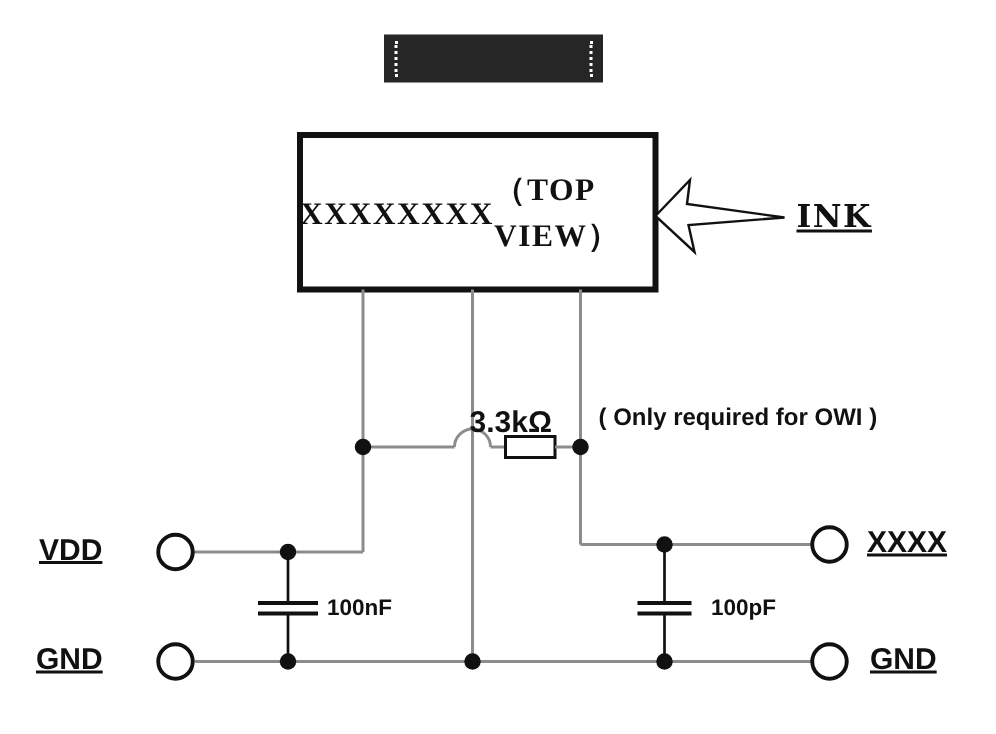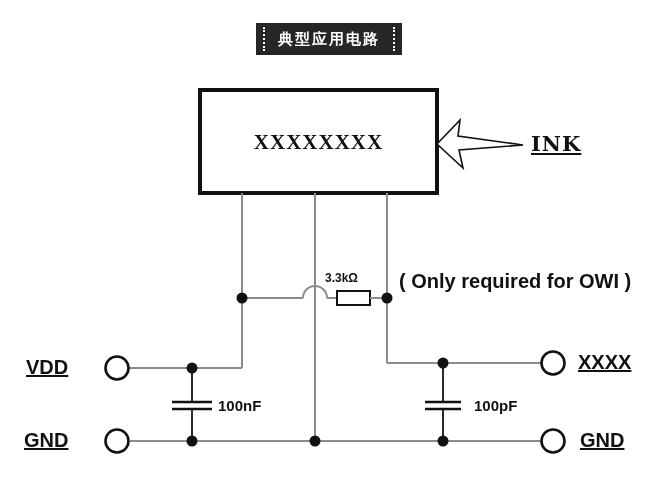--- a/index.html
+++ b/index.html
@@ -36,34 +36,33 @@
   
   .chip-text{
     left:200px; top:92px; width:237px; height:100px;
     display:flex; flex-direction:row; align-items:center; justify-content:center;
     font-family:"Liberation Serif", serif; font-weight:bold; color:var(--ink);
     font-size:21px; line-height:31px; letter-spacing:1px;
   }
   .lbl{color:var(--ink); font-weight:bold; white-space:nowrap;}
   .pin-lbl{font-size:20px;text-decoration:underline;}
   .val-lbl{font-size:15px;}
-  .note-lbl{font-size:20px;}
+  .note-lbl{font-size:16px;}
   .ink-lbl{
     font-family:"DejaVu Serif", serif; font-weight:bold; font-size:21px;
     letter-spacing:1px; color:var(--ink);text-decoration:underline;
   }
 </style>
 </head>
 <body>
 
 <div class="canvas">
 
   <div class="abs badge">
     <div class="badge-dots left"></div>
-    <span>典型应用电路</span>
     <div class="badge-dots right"></div>
   </div>
 
   <svg width="664" height="489" viewBox="0 0 664 489">
 
     <rect class="chipbox" x="200" y="90" width="237" height="103"></rect>
 
     <line class="wire" x1="242" y1="193" x2="242" y2="368"></line>
     <line class="wire" x1="315" y1="193" x2="315" y2="441"></line>
     <line class="wire" x1="387" y1="193" x2="387" y2="363"></line>
@@ -102,25 +101,26 @@
     <circle class="terminal" cx="117" cy="441" r="11.5"></circle>
     <circle class="terminal" cx="553" cy="363" r="11.5"></circle>
     <circle class="terminal" cx="553" cy="441" r="11.5"></circle>
 
     <polygon class="arrowshape" points="437,144 460,120 458,136 523,145 459,150 463,168"></polygon>
   </svg>
 
   <div class="abs chip-text">
     <span>XXXX</span>
     <span>XXXX</span>
+    <span>（TOP VIEW）</span>
   </div>
 
   <div class="abs ink-lbl" style="left:531px; top:131px;">INK</div>
 
-  <div class="abs lbl val-lbl" style="left:325px; top:271px; font-size:12px;">3.3kΩ</div>
+  <div class="abs lbl val-lbl" style="left:313px; top:271px; font-size:20px;">3.3kΩ</div>
   <div class="abs lbl note-lbl" style="left:399px; top:270px;">( Only required for OWI )</div>
 
   <div class="abs lbl val-lbl" style="left:218px; top:397px;">100nF</div>
   <div class="abs lbl val-lbl" style="left:474px; top:397px;">100pF</div>
 
   <div class="abs lbl pin-lbl" style="left:26px; top:356px;">VDD</div>
   <div class="abs lbl pin-lbl" style="left:24px; top:429px;">GND</div>
   <div class="abs lbl pin-lbl" style="left:578px; top:351px;">XXXX</div>
   <div class="abs lbl pin-lbl" style="left:580px; top:429px;">GND</div>
 

